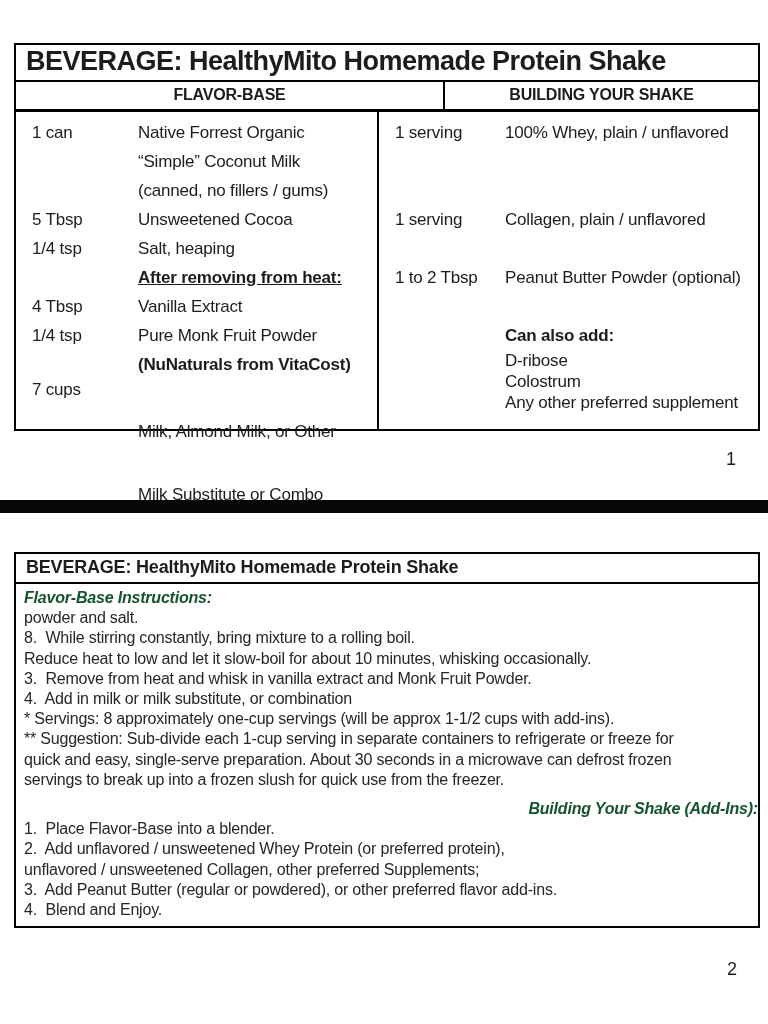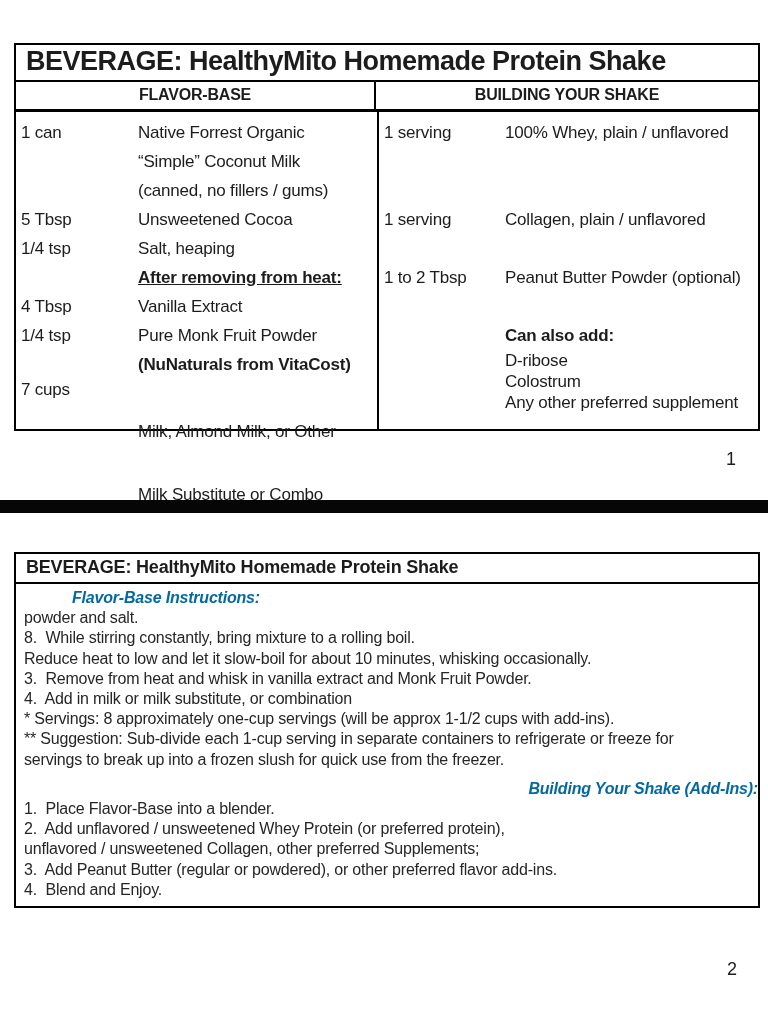--- a/index.html
+++ b/index.html
@@ -5,48 +5,48 @@
   * { margin: 0; padding: 0; box-sizing: border-box; }
   html, body { background: #ffffff; }
   body { width: 768px; height: 1024px; font-family: "Liberation Sans", sans-serif; }
   .doc { position: relative; width: 768px; height: 1024px; background: #fff; color: #1c1c1c; overflow: hidden; }
 
   
   .p1-table { position: absolute; left: 14px; top: 43px; width: 746px; border: 2px solid #000; background: #fff; }
   .p1-title { font-size: 27px; font-weight: bold; letter-spacing: -0.5px; padding: 1px 10px 3px; border-bottom: 2px solid #000; white-space: pre; }
   .p1-headrow { display: flex; border-bottom: 3px solid #000; }
   .p1-headcell { font-weight: bold; font-size: 16px; text-align: center; padding: 4px 0 5px; letter-spacing: -0.2px; }
-  .p1-headcell.cleft { width: 360px; border-right: 2px solid #000; }
+  .p1-headcell.cleft { width: 429px; border-right: 2px solid #000; }
   .p1-headcell.cright { flex: 1; }
   .p1-body { display: flex; }
   .p1-col { padding: 6px 0 8px; font-size: 17px; letter-spacing: -0.2px; }
   .p1-col.cleft { width: 363px; border-right: 2px solid #000; }
   .p1-col.cright { flex: 1; }
   .line { display: flex; height: 29px; line-height: 29px; white-space: pre; }
   .line.two { height: 42px; line-height: 21px; }
   .line.tight { height: 21px; line-height: 21px; }
-  .qty { flex: none; padding-left: 5px; }
+  .qty { flex: none; padding-left: 16px; }
   .cleft .qty { width: 122px; }
   .cright .qty { width: 126px; }
   .txt { flex: 1; min-width: 0; }
   .bold { font-weight: bold; }
   .bu { font-weight: bold; text-decoration: underline; }
 
   
   .divider-bar { position: absolute; left: 0; top: 500px; width: 768px; height: 13px; background: #060606; }
   .pagenum { position: absolute; font-size: 18px; color: #1c1c1c; }
   .p1num { top: 449px; right: 32px; }
   .p2num { top: 959px; right: 31px; }
 
   
   .p2-table { position: absolute; left: 14px; top: 552px; width: 746px; border: 2px solid #000; background: #fff; }
   .p2-title { font-weight: bold; font-size: 18px; letter-spacing: -0.2px; padding: 3px 10px 4px; border-bottom: 2px solid #000; white-space: pre; }
   .p2-body { padding: 4px 0 6px 8px; font-size: 16px; line-height: 20.2px; letter-spacing: -0.2px; color: #262626; overflow: visible; }
   .p2line { white-space: pre; }
-  .p2heading { font-weight: bold; font-style: italic; white-space: pre; color: #0369a1; margin-left: 48px; }
+  .p2heading { font-weight: bold; font-style: italic; white-space: pre; color: #14532d; }
   .p2heading.gap { margin-top: 9px; text-align: right; }
   .alt { color: #575757; letter-spacing: 0.2px; }
 </style>
 </head>
 <body>
 
 <div class="doc">
 
   <div class="p1-table">
     <div class="p1-title">BEVERAGE: HealthyMito Homemade Protein Shake</div>
@@ -161,20 +161,21 @@
 
     <div class="p2-body">
       <div class="p2heading">Flavor-Base Instructions:</div>
       <div class="p2line">powder and salt.</div>
       <div class="p2line">8.  While stirring constantly, bring mixture to a rolling boil.</div>
       <div class="p2line">Reduce heat to low and let it slow-boil for about 10 minutes, whisking occasionally.</div>
       <div class="p2line">3.  Remove from heat and whisk in vanilla extract and Monk Fruit Powder.</div>
       <div class="p2line">4.  Add in milk or milk substitute, or combination</div>
       <div class="p2line">* Servings: 8 approximately one-cup servings (will be approx 1-1/2 cups with add-ins).</div>
       <div class="p2line">** Suggestion: Sub-divide each 1-cup serving in separate containers to refrigerate or freeze for</div>
+      <div class="p2line">quick and easy, single-serve preparation. About 30 seconds in a microwave can defrost frozen</div>
       <div class="p2line">servings to break up into a frozen slush for quick use from the freezer.</div>
 
       <div class="p2heading gap">Building Your Shake (Add-Ins):</div>
       <div class="p2line">1.  Place Flavor-Base into a blender.</div>
       <div class="p2line">2.  Add unflavored / unsweetened Whey Protein (or preferred protein),</div>
       <div class="p2line">unflavored / unsweetened Collagen, other preferred Supplements;</div>
       <div class="p2line">3.  Add Peanut Butter (regular or powdered), or other preferred flavor add-ins.</div>
       <div class="p2line">4.  Blend and Enjoy.</div>
     </div>
   </div>

